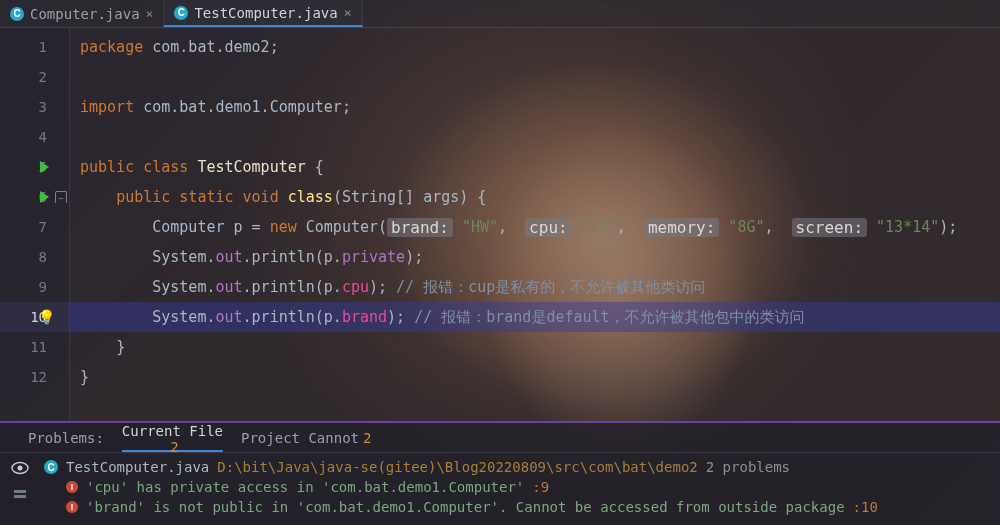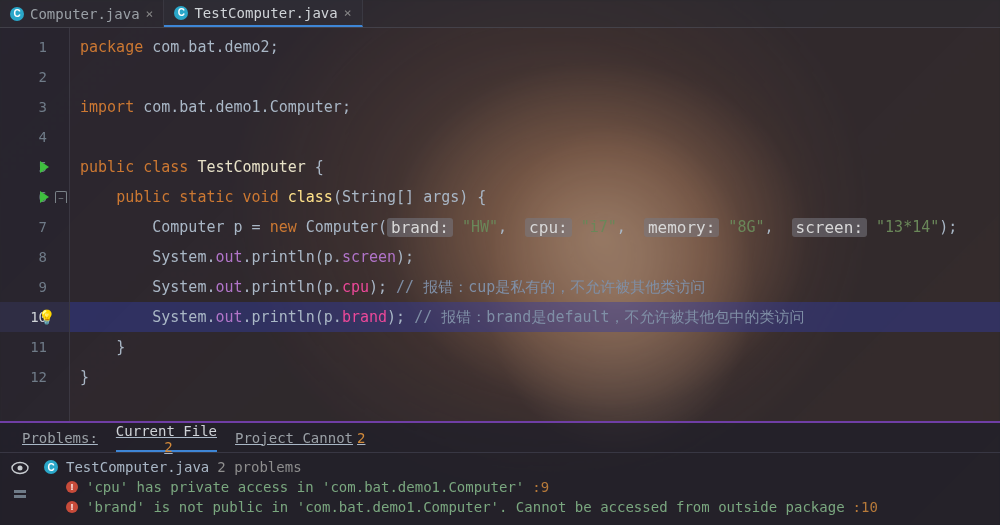--- a/index.html
+++ b/index.html
@@ -119,23 +119,22 @@
     font-size: 16px;
   }
 
   
   .panel {
     border-top: 2px solid #6f3ea5;
     background: rgba(30,30,40,0.75);
   }
   .panel-tabs {
     display: flex; align-items: flex-start; gap: 18px;
-    height: 30px; padding: 0 22px;
+    height: 30px; padding: 0 28px;
     border-bottom: 1px solid rgba(70,70,85,0.6);
-    text-decoration: underline;
   }
   .ptab { color: #9aa0a6; cursor: pointer; height: 100%; display: flex; align-items: center; }
   .ptab.active { color: #d0d4d8; border-bottom: 2px solid #3e86d6; flex-direction: column; }
   .badge-o { color: #d28a3a; margin-left: 4px; }
   .panel-body { display: flex; }
   .panel-side {
     width: 40px;
     display: flex; flex-direction: column; align-items: center;
     padding-top: 6px; gap: 8px;
   }
@@ -219,21 +218,21 @@
     </div>
 
     <div class="code">
       <div class="cline"><span class="kw">package</span><span> </span><span class="ident">com.bat.demo2</span><span class="ident">;</span></div>
       <div class="cline"></div>
       <div class="cline"><span class="kw">import</span><span> </span><span class="ident">com.bat.demo1.Computer</span><span class="ident">;</span></div>
       <div class="cline"></div>
       <div class="cline"><span class="kw">public</span><span> </span><span class="kw">class</span><span> </span><span class="cls">TestComputer</span><span class="ident"> {</span></div>
       <div class="cline"><span>    </span><span class="kw">public</span><span> </span><span class="kw">static</span><span> </span><span class="kw">void</span><span> </span><span class="func">class</span><span class="ident">(String[] args) {</span></div>
       <div class="cline"><span>        </span><span class="ident">Computer p </span><span class="ident">= </span><span class="kw">new</span><span class="ident"> Computer(</span><span class="hint">brand:</span><span> </span><span class="str">"HW"</span><span class="ident">,  </span><span class="hint">cpu:</span><span> </span><span class="str">"i7"</span><span class="ident">,  </span><span class="hint">memory:</span><span> </span><span class="str">"8G"</span><span class="ident">,  </span><span class="hint">screen:</span><span> </span><span class="str">"13*14"</span><span class="ident">);</span></div>
-      <div class="cline"><span>        </span><span class="ident">System.</span><span class="field">out</span><span class="ident">.println(p.</span><span class="field">screen</span><span class="ident">);</span></div>
+      <div class="cline"><span>        </span><span class="ident">System.</span><span class="field">out</span><span class="ident">.println(p.</span><span class="field">private</span><span class="ident">);</span></div>
       <div class="cline"><span>        </span><span class="ident">System.</span><span class="field">out</span><span class="ident">.println(p.</span><span class="err">cpu</span><span class="ident">);</span><span class="comment"> // 报错：cup是私有的，不允许被其他类访问</span></div>
       <div class="cline hl"><span>        </span><span class="ident">System.</span><span class="field">out</span><span class="ident">.println(p.</span><span class="err">brand</span><span class="ident">);</span><span class="comment"> // 报错：brand是default，不允许被其他包中的类访问</span></div>
       <div class="cline"><span>    </span><span class="ident">}</span></div>
       <div class="cline"><span class="ident">}</span></div>
     </div>
   </div>
 
   <div class="panel">
     <div class="panel-tabs">
       <div class="ptab">
@@ -260,20 +259,21 @@
           <svg width="14" height="14" viewBox="0 0 14 14">
               <rect x="1" y="3" width="12" height="3" fill="#6f7b88"></rect>
               <rect x="1" y="8" width="12" height="3" fill="#6f7b88"></rect>
             </svg>
         </div>
       </div>
       <div class="panel-main">
         <div class="phead">
           <span class="c-icon">C</span>
           <span>TestComputer.java</span>
+          <span class="path">D:\bit\Java\java-se(gitee)\Blog20220809\src\com\bat\demo2</span>
           <span class="count">2 problems</span>
         </div>
         <div class="pitem">
           <span class="dot">!</span>
           <span>'cpu' has private access in 'com.bat.demo1.Computer'</span>
           <span class="loc">:9</span>
         </div>
         <div class="pitem">
           <span class="dot">!</span>
           <span>'brand' is not public in 'com.bat.demo1.Computer'. Cannot be accessed from outside package</span>

